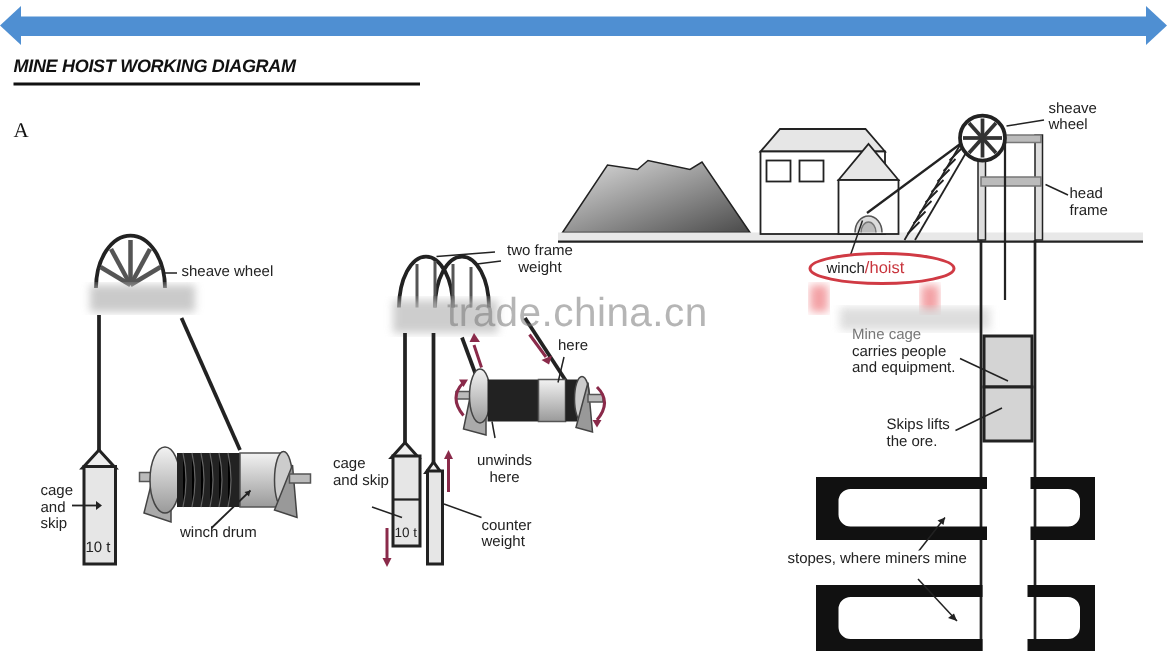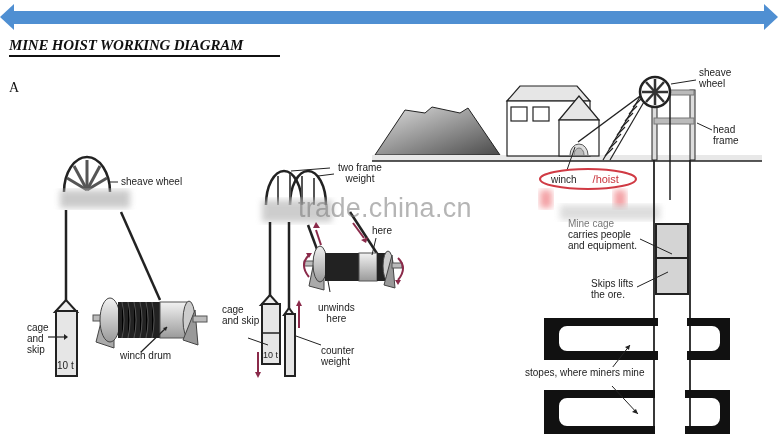--- a/index.html
+++ b/index.html
@@ -1,22 +1,22 @@
 <!DOCTYPE html>
 <html><head>
 <meta charset="utf-8">
 <style>
   html, body { margin:0; padding:0; background:#ffffff; }
   body { width:778px; height:434px; position:relative; overflow:hidden; font-family:"Liberation Sans", sans-serif; }
   .abs { position:absolute; }
-  .title { left:9px; top:37px; font-family:Liberation Serif, serif; font-style:italic; font-weight:bold; font-size:15px; color:#111; letter-spacing:-0.2px; }
+  .title { left:9px; top:37px; font-family:Liberation Sans, sans-serif; font-style:italic; font-weight:bold; font-size:12px; color:#111; letter-spacing:-0.2px; }
   .title-underline { left:9px; top:55px; width:271px; height:2px; background:#111; }
   .section-letter { left:9px; top:80px; font-family:"Liberation Serif", serif; font-size:14px; color:#111; }
   .lbl { font-size:10px; color:#222; line-height:11px; white-space:nowrap; }
-  .lbl-red { color:#c8343c; font-size:11px;padding-left:16px; }
+  .lbl-red { color:#c8343c; font-size:11px; }
   .watermark { left:298px; top:193px; font-size:27px; color:rgba(120,120,120,0.55); letter-spacing:0.3px; }
   svg { position:absolute; left:0; top:0; }
 </style>
 </head>
 <body>
 
 <svg width="778" height="434" viewBox="0 0 778 434">
   <defs>
     <linearGradient id="pile" x1="0" y1="0" x2="1" y2="1">
       <stop offset="0" stop-color="#e0e0e0"></stop>

